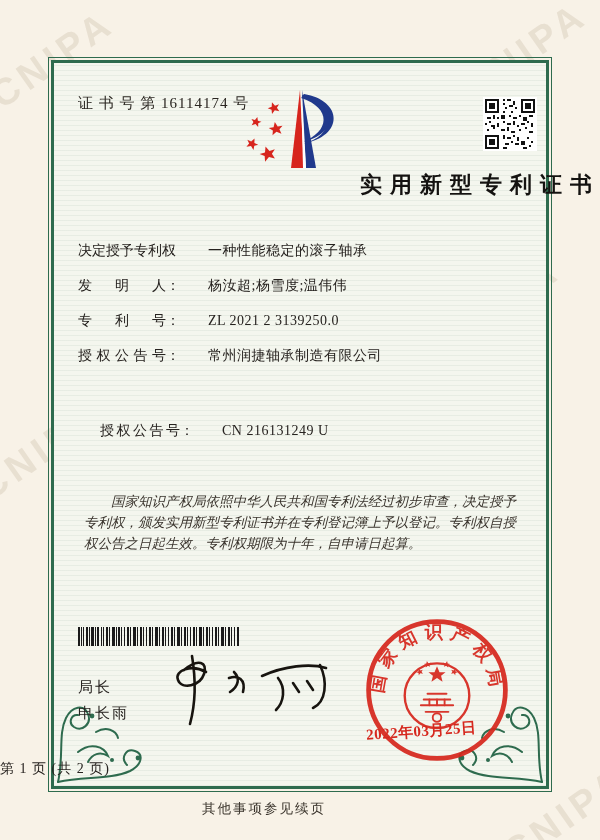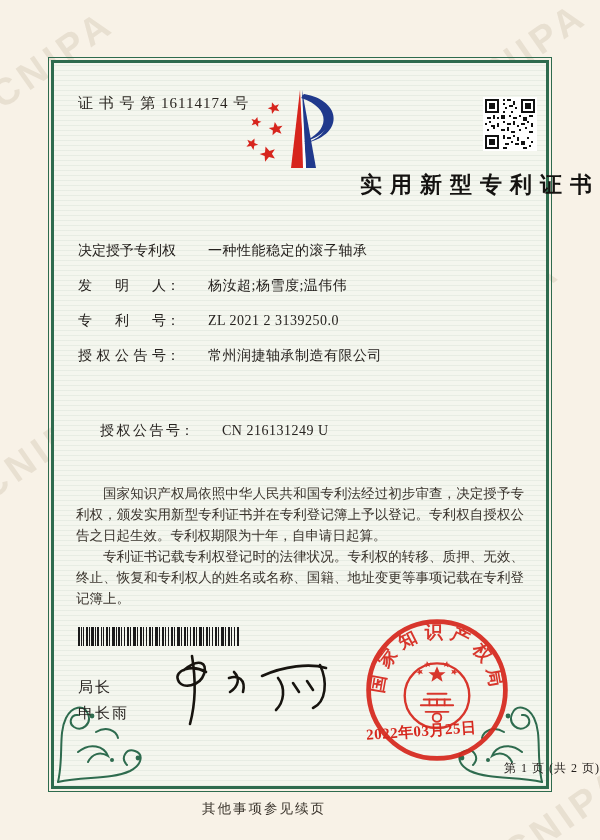--- a/index.html
+++ b/index.html
@@ -52,33 +52,33 @@
     text-align:justify;text-align-last:justify;
   }
   .fcolon{display:inline-block;margin-right:6px;}
   .fvalue{letter-spacing:0.5px;margin-left:22px;}
   .frow-double{display:flex;}
   .fpair2{margin-left:22px;}
   .flabel2{display:inline-block;width:80px;text-align:justify;text-align-last:justify;margin-top:40px;}
   
   .paras{position:absolute;left:76px;top:483px;width:448px;
     font-size:13.5px;line-height:21px;color:#39332c;text-align:justify;}
-  .paras p{margin:0;text-indent:2em;}
+  .paras p{margin:8px;text-indent:2em;font-style:italic;}
   
   .barcode{position:absolute;left:78px;top:627px;width:163px;height:19px;}
   .officer{position:absolute;left:78px;top:674px;font-size:15px;line-height:26px;letter-spacing:2px;}
   .signature{position:absolute;left:150px;top:648px;width:190px;height:82px;}
   .seal{position:absolute;left:361px;top:614px;width:152px;height:152px;opacity:0.93;}
   .seal-date{
     position:absolute;left:366px;top:721px;width:140px;
     color:#d6281e;font-size:15px;font-weight:bold;letter-spacing:0.5px;
     transform:rotate(-4deg);white-space:nowrap;
   }
   
-  .page-num{position:absolute;left:0;top:760px;width:600px;text-align:right;font-size:12px;letter-spacing:1px;}
+  .page-num{position:absolute;left:0;top:760px;width:600px;text-align:left;font-size:14px;letter-spacing:1px;}
   .continuation{position:absolute;left:0;top:800px;width:528px;text-align:center;font-size:13.5px;letter-spacing:2px;color:#3a342c;}
 </style>
 </head>
 <body>
 
 <div class="page">
 
   <svg width="0" height="0" style="position:absolute" aria-hidden="true">
     <defs>
       <path id="star" d="M0,-1 L0.294,-0.309 1,-0.309 0.476,0.118 0.647,0.809 0,0.382 -0.647,0.809 -0.476,0.118 -1,-0.309 -0.294,-0.309 Z"></path>
@@ -167,21 +167,20 @@
     </div>
     <div class="frow frow-double">
       <div class="fpair2">
         <span class="flabel2">授权公告号</span><span class="fcolon">：</span><span class="fvalue">CN 216131249 U</span>
       </div>
     </div>
   </div>
 
   <div class="paras">
     <p>国家知识产权局依照中华人民共和国专利法经过初步审查，决定授予专利权，颁发实用新型专利证书并在专利登记簿上予以登记。专利权自授权公告之日起生效。专利权期限为十年，自申请日起算。</p>
-    <p>专利证书记载专利权登记时的法律状况。专利权的转移、质押、无效、终止、恢复和专利权人的姓名或名称、国籍、地址变更等事项记载在专利登记簿上。</p>
   </div>
 
   <div class="barcode">
     <svg width="163" height="19" viewBox="0 0 163 19" shape-rendering="crispEdges">
       <path fill="#1a1a1a" d="M0 0h2v19H0z M3 0h1v19H3z M5 0h1v19H5z M8 0h2v19H8z M11 0h1v19h-1z M13 0h3v19h-3z M17 0h1v19h-1z M19 0h2v19h-2z M23 0h1v19h-1z M25 0h1v19h-1z M28 0h2v19h-2z M31 0h1v19h-1z M34 0h3v19h-3z M38 0h1v19h-1z M40 0h2v19h-2z M43 0h1v19h-1z M46 0h1v19h-1z M49 0h2v19h-2z M52 0h1v19h-1z M55 0h3v19h-3z M59 0h1v19h-1z M62 0h2v19h-2z M65 0h1v19h-1z M68 0h1v19h-1z M71 0h2v19h-2z M74 0h1v19h-1z M77 0h3v19h-3z M81 0h1v19h-1z M84 0h2v19h-2z M87 0h1v19h-1z M90 0h1v19h-1z M93 0h2v19h-2z M96 0h1v19h-1z M99 0h3v19h-3z M103 0h1v19h-1z M106 0h2v19h-2z M109 0h1v19h-1z M112 0h1v19h-1z M115 0h2v19h-2z M118 0h1v19h-1z M121 0h3v19h-3z M125 0h1v19h-1z M128 0h2v19h-2z M131 0h1v19h-1z M134 0h1v19h-1z M137 0h2v19h-2z M140 0h1v19h-1z M143 0h3v19h-3z M147 0h1v19h-1z M150 0h2v19h-2z M153 0h1v19h-1z M156 0h1v19h-1z M159 0h2v19h-2z"></path>
     </svg>
   </div>
 
   <div class="officer">
     <div>局长</div>

